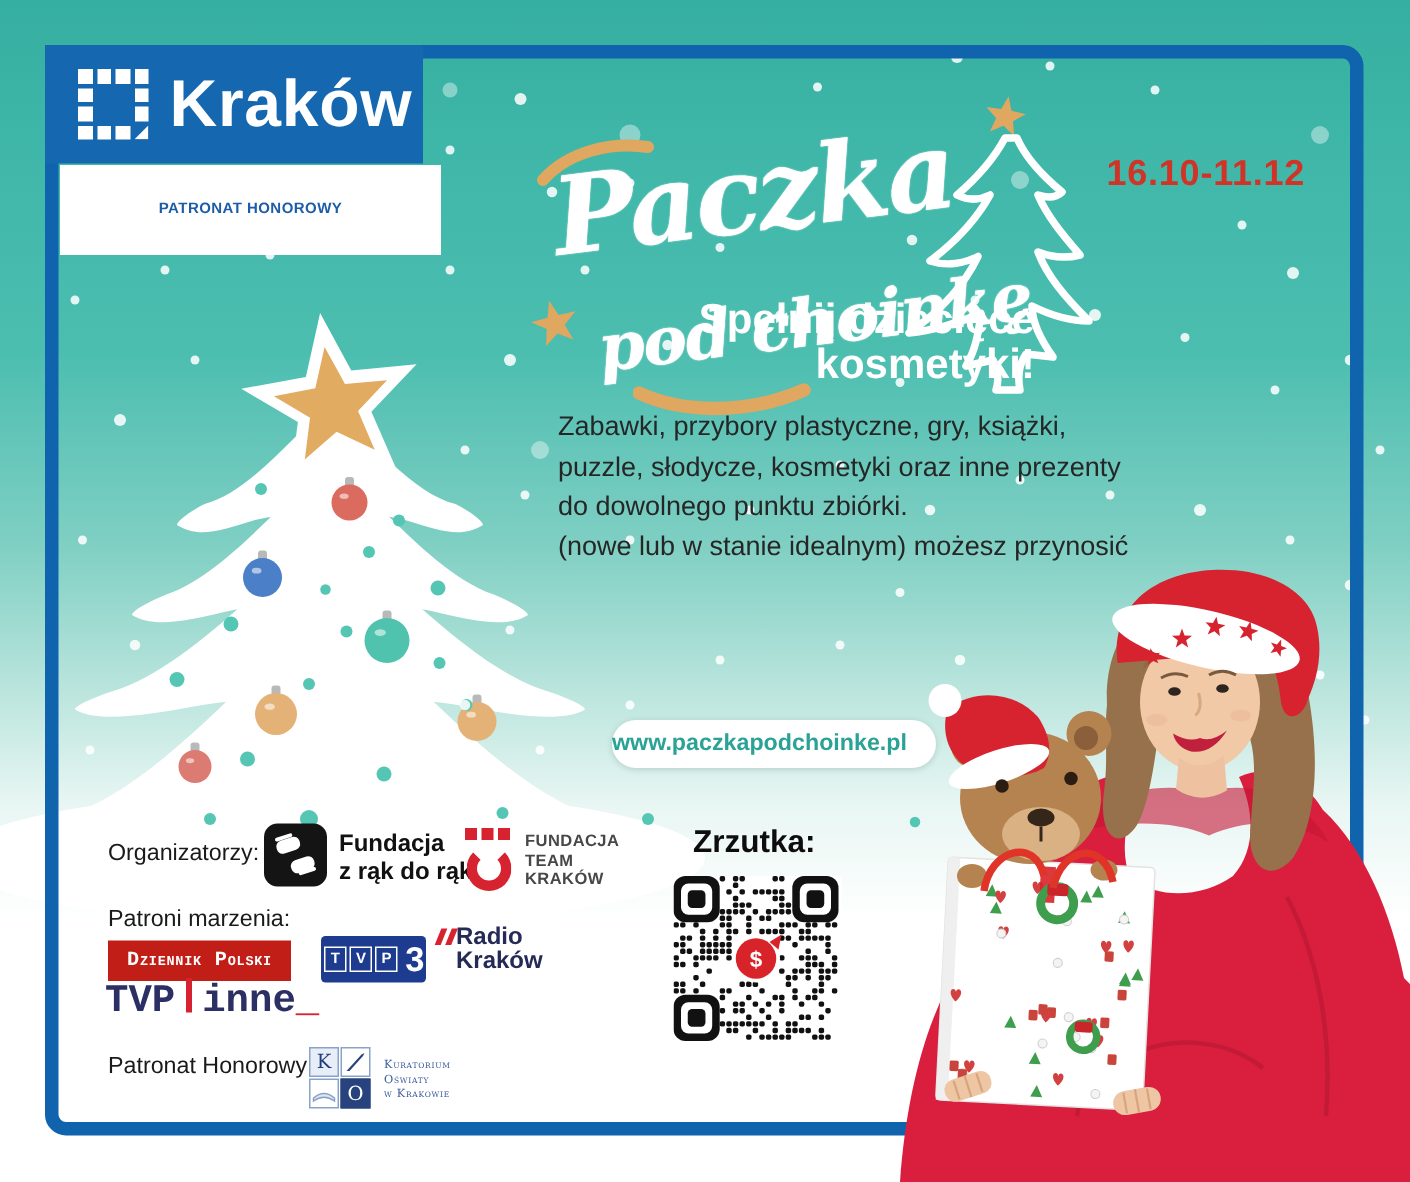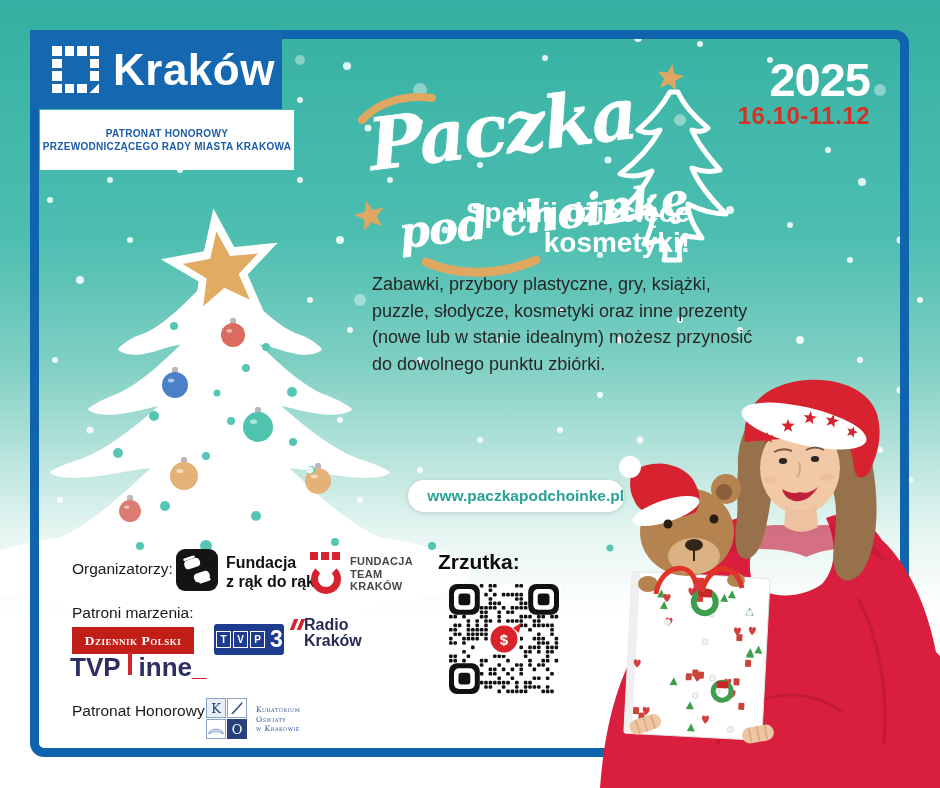--- a/index.html
+++ b/index.html
@@ -24,49 +24,49 @@
   .logo{left:350px;top:58px;width:380px;height:220px;z-index:4;}
   .logo .w1{position:absolute;left:18px;top:28px;color:#fff;font-family:"DejaVu Serif",serif;font-style:italic;font-weight:bold;
     font-size:72px;transform:rotate(-7deg);letter-spacing:-2px;text-shadow:0 0 1px #fff;}
   .logo .w2{position:absolute;left:48px;top:132px;color:#fff;font-family:"DejaVu Serif",serif;font-style:italic;font-weight:bold;
     font-size:44px;transform:rotate(-7deg);letter-spacing:-1px;text-shadow:0 0 1px #fff;}
   .tagline{left:420px;top:198px;width:270px;text-align:right;z-index:4;color:#fff;font-size:28px;font-weight:bold;line-height:30px;}
   
   .collect{left:372px;top:271px;width:410px;z-index:4;color:#262626;font-size:18px;line-height:26.5px;}
   
   .pill{left:408px;top:480px;width:216px;height:32px;background:#fff;border-radius:16px;z-index:4;
-    color:#2aa295;font-weight:bold;font-size:15.5px;line-height:32px;text-align:right;box-shadow:0 1px 4px rgba(0,60,50,.18);}
+    color:#2aa295;font-weight:bold;font-size:15.5px;line-height:32px;text-align:left;box-shadow:0 1px 4px rgba(0,60,50,.18);}
   
   .lbl{color:#1a1a1a;font-size:15.5px;z-index:4;}
   .fz-icon{left:176px;top:549px;width:42px;height:42px;background:#141414;border-radius:9px;z-index:4;}
   .fz-text{left:226px;top:553px;z-index:4;font-size:16px;font-weight:bold;color:#111;line-height:19px;}
   .tk-icon{left:306px;top:552px;width:40px;height:42px;z-index:4;}
   .tk-sq{position:absolute;width:8px;height:8px;background:#d6232f;top:0;}
   .tk-u{position:absolute;left:5px;top:12px;width:16px;height:16px;border:7px solid #d6232f;border-top-color:transparent;border-radius:50%;}
   .tk-text{left:350px;top:555px;z-index:4;font-size:11px;font-weight:bold;color:#474747;line-height:12.5px;letter-spacing:.3px;}
   .dziennik{left:72px;top:627px;width:122px;height:27px;background:#c01e17;z-index:4;display:flex;align-items:center;justify-content:center;
-    color:#fff;font-family:Liberation Serif, serif;font-weight:bold;font-size:13.5px;font-variant:small-caps;letter-spacing:.5px;}
+    color:#fff;font-family:Liberation Mono, monospace;font-weight:bold;font-size:13.5px;font-variant:small-caps;letter-spacing:.5px;}
   .tvp3{left:214px;top:624px;width:70px;height:31px;background:#1d3c8f;border-radius:3px;z-index:4;display:flex;align-items:center;justify-content:center;}
   .tvp3 .lt{width:13px;height:15px;border:1.5px solid #fff;color:#fff;font-size:10px;font-weight:bold;display:flex;align-items:center;justify-content:center;margin:0 1px;}
   .tvp3 .n3{color:#fff;font-size:23px;font-weight:bold;margin-left:4px;}
   .radio{left:292px;top:617px;z-index:4;}
   .radio .q{position:absolute;width:4px;height:11px;background:#d6232f;transform:skewX(-22deg);}
   .radio .txt{margin-left:12px;color:#252b56;font-size:16px;font-weight:bold;line-height:15.5px;}
-  .tvpinfo{left:70px;top:652px;z-index:4;color:#2c2f63;font-size:26px;font-weight:bold;display:flex;}
+  .tvpinfo{left:70px;top:652px;z-index:4;color:#2c2f63;font-size:26px;font-weight:bold;display:flex;font-family:Liberation Mono, monospace;}
   .tvpinfo .bar{display:inline-block;width:4px;height:23px;background:#d6232f;margin:0 7px;}
   .tvpinfo .us{color:#d6232f;}
   .krakowpl{left:206px;top:650px;z-index:4;color:#0f72ba;font-size:27px;font-weight:bold;}
   
   .ko{left:206px;top:698px;width:44px;height:44px;z-index:4;}
   .ko .c{position:absolute;width:20px;height:20px;box-sizing:border-box;border:1px solid #8aa2c8;background:#fff;
      display:flex;align-items:center;justify-content:center;font-family:"DejaVu Serif",serif;font-size:13px;color:#1f3d7a;}
   .ko .br{background:#27427c;color:#fff;border-color:#27427c;}
   .ko-text{left:256px;top:705px;z-index:4;color:#3a5a9c;font-family:"DejaVu Serif",serif;font-size:7.5px;line-height:9.5px;font-variant:small-caps;letter-spacing:.5px;}
   
-  .zlbl{left:438px;top:550px;z-index:4;color:#0d0d0d;font-size:21px;font-weight:bold;}
+  .zlbl{left:462px;top:550px;z-index:4;color:#0d0d0d;font-size:21px;font-weight:bold;}
   .qr{left:449px;top:584px;width:112px;height:112px;z-index:4;background:#fff;}
   .layer{left:0;top:0;width:940px;height:788px;pointer-events:none;}
 </style>
 </head>
 <body>
 
 <div class="poster">
 
   <svg id="bgart" class="abs layer" style="z-index:1" viewBox="0 0 940 788">
       <path d="M 220 268 C 194.5 292.6, 163.9 329.5, 136.36 336
@@ -222,24 +222,22 @@
         <div style="left: 37.5px; top: 25px; width: 9.5px; height: 9.5px;"></div>
         <div style="left: 0px; top: 37.5px; width: 9.5px; height: 9.5px;"></div>
         <div style="left: 12.5px; top: 37.5px; width: 9.5px; height: 9.5px;"></div>
         <div style="left: 25px; top: 37.5px; width: 9.5px; height: 9.5px;"></div>
         <div style="left: 37.5px; top: 37.5px; width: 9.5px; height: 9.5px; clip-path: polygon(100% 0px, 100% 100%, 0px 100%);"></div>
       </div>
     <div class="kname">Kraków</div>
   </div>
   <div class="abs patbox">
     <div>PATRONAT HONOROWY</div>
-    <div>PRZEWODNICZĄCEGO RADY MIASTA KRAKOWA</div>
-  </div>
-
-  <div class="abs year">2025</div>
+  </div>
+
   <div class="abs daterange">16.10-11.12</div>
 
   <div class="abs logo">
     <svg class="abs" style="left:8px;top:34px" width="80" height="34" viewBox="0 0 80 34">
       <path d="M4,28 C20,10 48,2 74,6" stroke="#dfa75f" stroke-width="8" fill="none" stroke-linecap="round"></path>
     </svg>
     <span class="w1">Paczka</span>
     <svg class="abs" style="left:2px;top:140px" width="36" height="36" viewBox="0 0 36 36">
       <polygon fill="#dfa75f" points="14.1,2.5 20.4,12.0 31.6,9.5 24.5,18.5 30.3,28.3 19.6,24.3 12.0,32.8 12.5,21.4 2.0,16.9 13.0,13.8"></polygon>
     </svg>
@@ -260,22 +258,22 @@
   </div>
 
   <div class="abs tagline">
     <div>Spełnij dziecięce</div>
     <div>kosmetyki!</div>
   </div>
 
   <div class="abs collect">
     <div>Zabawki, przybory plastyczne, gry, książki,</div>
     <div>puzzle, słodycze, kosmetyki oraz inne prezenty</div>
+    <div>do dowolnego punktu zbiórki.</div>
     <div>(nowe lub w stanie idealnym) możesz przynosić</div>
-    <div>do dowolnego punktu zbiórki.</div>
   </div>
 
   <div class="abs pill">www.paczkapodchoinke.pl</div>
 
   <div class="abs lbl" style="left:72px;top:560px">Organizatorzy:</div>
   <div class="abs fz-icon">
     <svg width="42" height="42" viewBox="0 0 42 42">
       <g fill="#fff">
         <rect x="8" y="10" width="16" height="9" rx="4" transform="rotate(-18 16 14)"></rect>
         <rect x="7" y="8" width="12" height="2.6" rx="1.3" transform="rotate(-18 13 9)"></rect>

